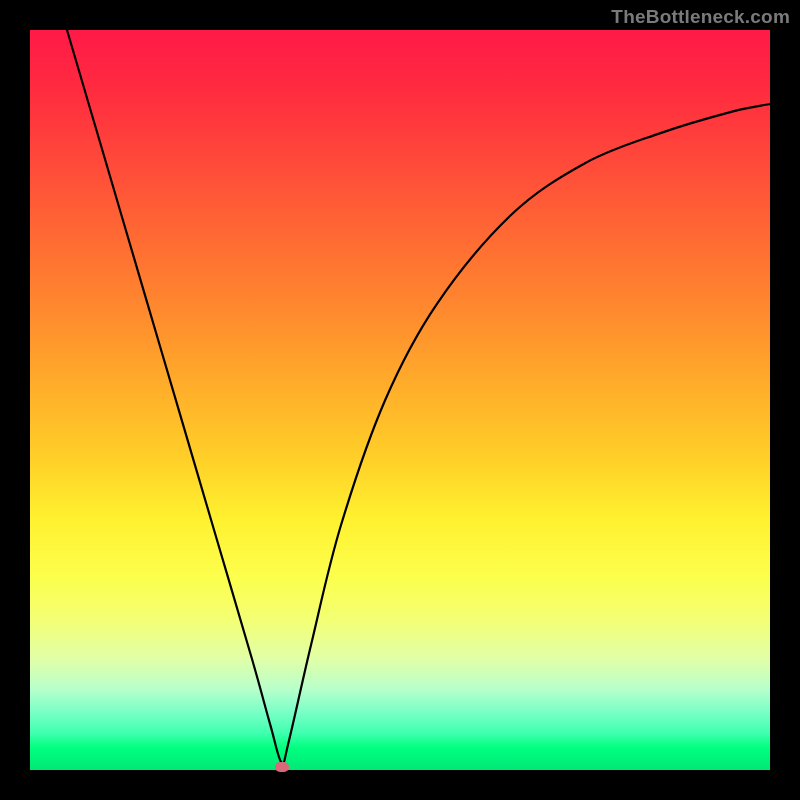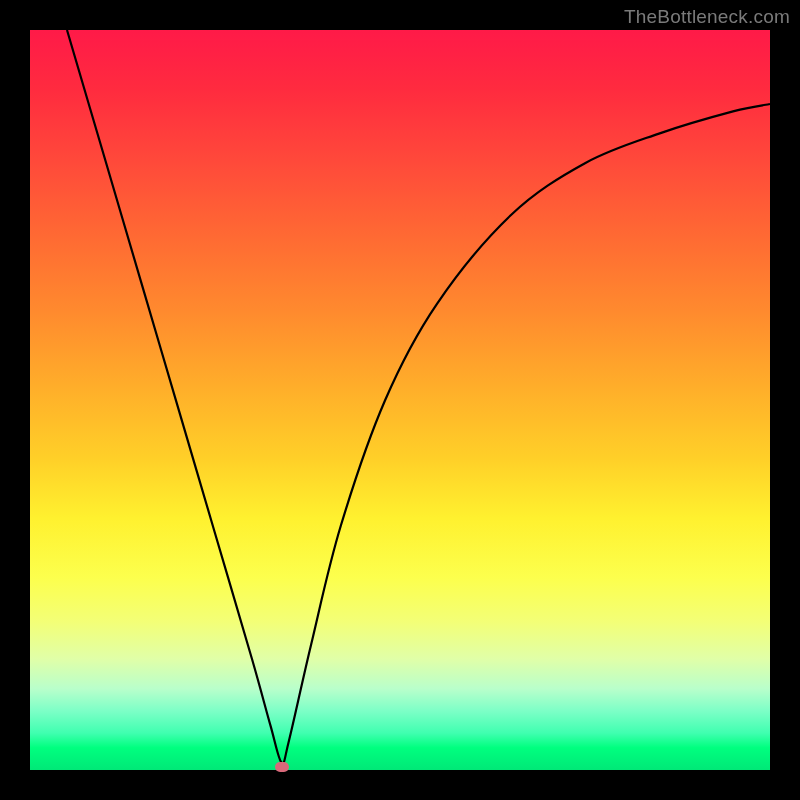--- a/index.html
+++ b/index.html
@@ -41,21 +41,21 @@
       #00ff7f 97%,
       #00e877 100%
     );
   }
   .watermark {
     position: absolute;
     top: 6px;
     right: 10px;
     color: #7a7a7a;
     font-size: 19px;
-    font-weight: 400;
+    font-weight: 700;
     letter-spacing: 0.2px;
     user-select: none;
   }
   svg.curve {
     position: absolute;
     left: 0;
     top: 0;
     width: 740px;
     height: 740px;
     overflow: visible;

